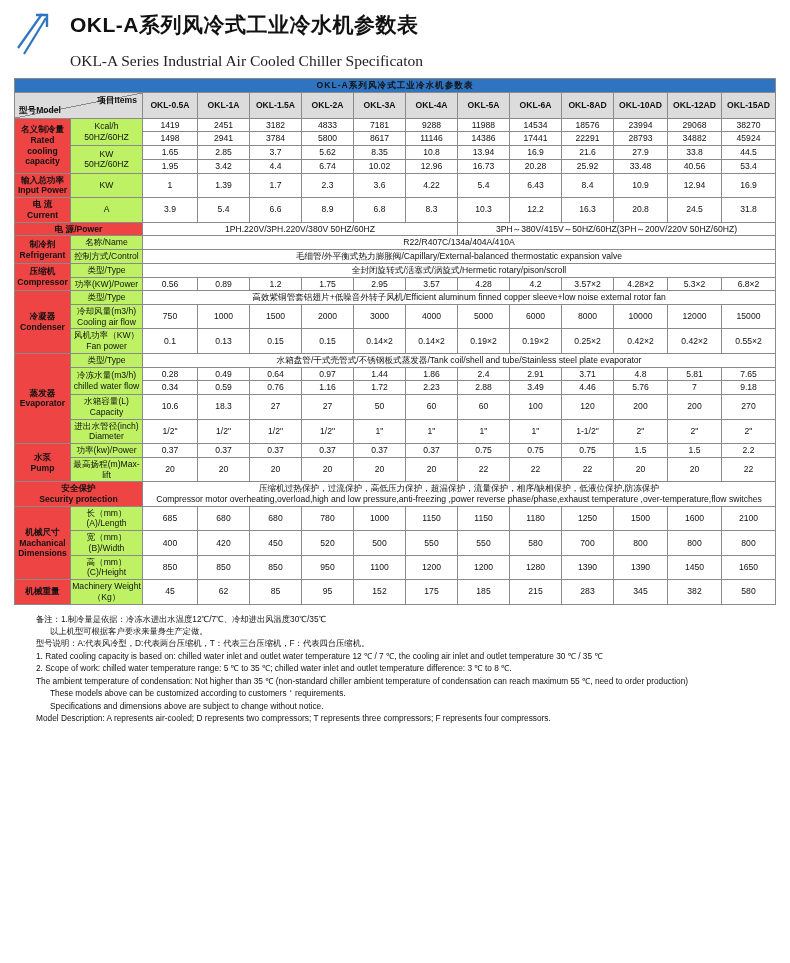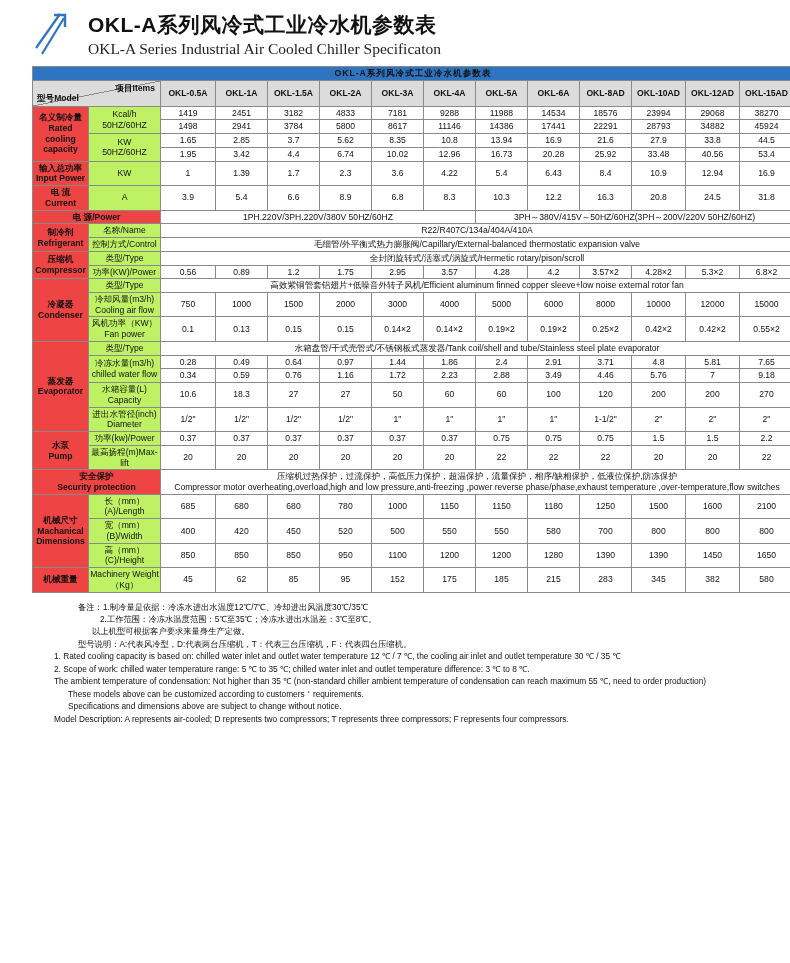--- a/index.html
+++ b/index.html
@@ -4,32 +4,32 @@
 <style>
   * { box-sizing: border-box; }
   body {
     margin: 0;
     padding: 0;
     width: 790px;
     background: #ffffff;
     font-family: "Liberation Sans", sans-serif;
     color: #1a1a1a;
   }
-  .page { width: 790px; padding: 8px 14px 10px 32px; }
+  .page { width: 790px; padding: 8px 14px 10px 14px; }
 
   
   .header { display: flex; align-items: flex-start; gap: 8px; margin: 4px 0 8px 2px; }
   .logo-mark { width: 46px; height: 44px; flex: 0 0 46px; position: relative; }
   .titles { padding-top: 1px; }
   .title-cn {
     font-size: 21px; font-weight: bold; color: #111; letter-spacing: 0.5px;
     line-height: 1.15; white-space: nowrap;
   }
   .title-en {
-    font-size: 15.5px; color: #222; margin-top: 3px; line-height: 1.15;
+    font-size: 15.5px; color: #222; margin-top: 15px; line-height: 1.15;
     font-family: "Liberation Serif", serif; white-space: nowrap;
   }
 
   
   table.spec {
     border-collapse: collapse;
     width: 762px;
     table-layout: fixed;
     border: 1px solid #333;
   }
@@ -85,21 +85,21 @@
   .wide { text-align: center; }
   .security-text {
     text-align: left;
     padding: 3px 6px;
     font-size: 8.3px;
     line-height: 1.45;
   }
 
   
   .notes { margin-top: 8px; padding-left: 22px; font-size: 8.3px; line-height: 1.5; color: #111; }
-  .notes .cn-line { white-space: nowrap; margin-left: 24px; }
+  .notes .cn-line { white-space: nowrap; }
   .notes .en { margin-top: 2px; }
   .indent1 { padding-left: 14px; }
   .indent2 { padding-left: 22px; }
 </style>
 </head>
 <body>
 
 <div class="page">
 
   <div class="header">
@@ -551,21 +551,20 @@
       <td class="datacell">382</td>
       <td class="datacell">580</td>
     </tr>
   </tbody>
     </table>
 
   <div class="notes">
     <div class="cn-line">
       <span>备注：</span><span>1.制冷量是依据：冷冻水进出水温度12℃/7℃、冷却进出风温度30℃/35℃</span>
     </div>
-    <div class="cn-line indent2">2.工作范围：冷冻水温度范围：5℃至35℃；冷冻水进出水温差：3℃至8℃。</div>
     <div class="cn-line indent1">以上机型可根据客户要求来量身生产定做。</div>
     <div class="cn-line">型号说明：A:代表风冷型，D:代表两台压缩机，T：代表三台压缩机，F：代表四台压缩机。</div>
     <div>1. Rated cooling capacity is based on: chilled water inlet and outlet water temperature 12 ℃ / 7 ℃, the cooling air inlet and outlet temperature 30 ℃ / 35 ℃</div>
     <div>2. Scope of work: chilled water temperature range: 5 ℃ to 35 ℃; chilled water inlet and outlet temperature difference: 3 ℃ to 8 ℃.</div>
     <div>The ambient temperature of condensation: Not higher than 35 ℃ (non-standard chiller ambient temperature of condensation can reach maximum 55 ℃, need to order production)</div>
     <div class="indent1">These models above can be customized according to customers＇requirements.</div>
     <div class="indent1">Specifications and dimensions above are subject to change without notice.</div>
     <div>Model Description: A represents air-cooled; D represents two compressors; T represents three compressors; F represents four compressors.</div>
   </div>
 

